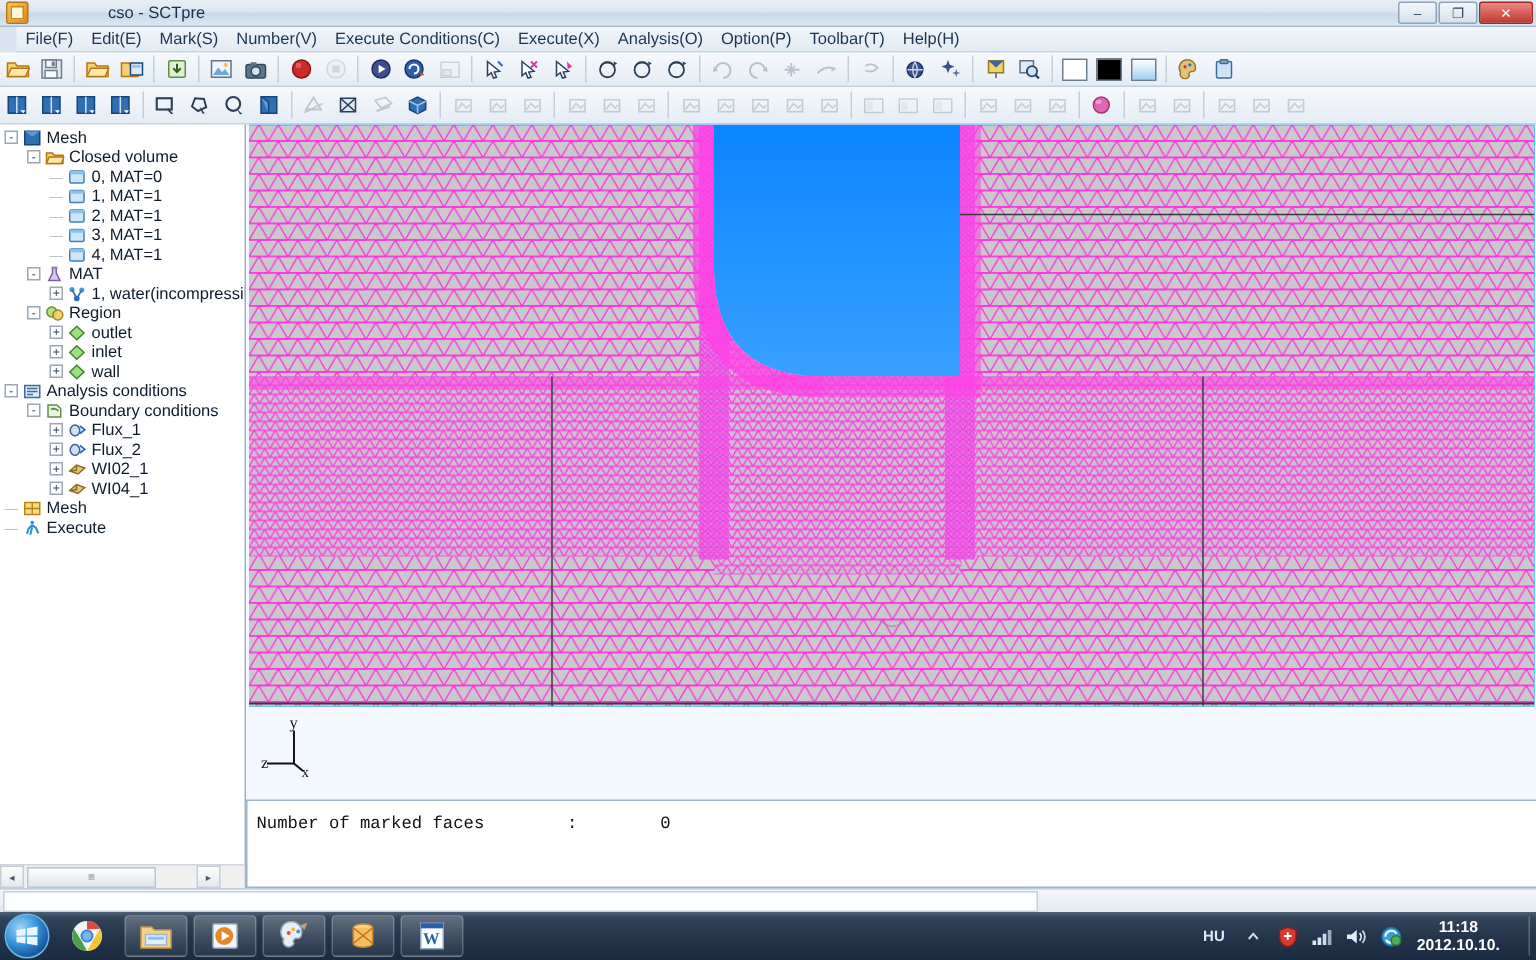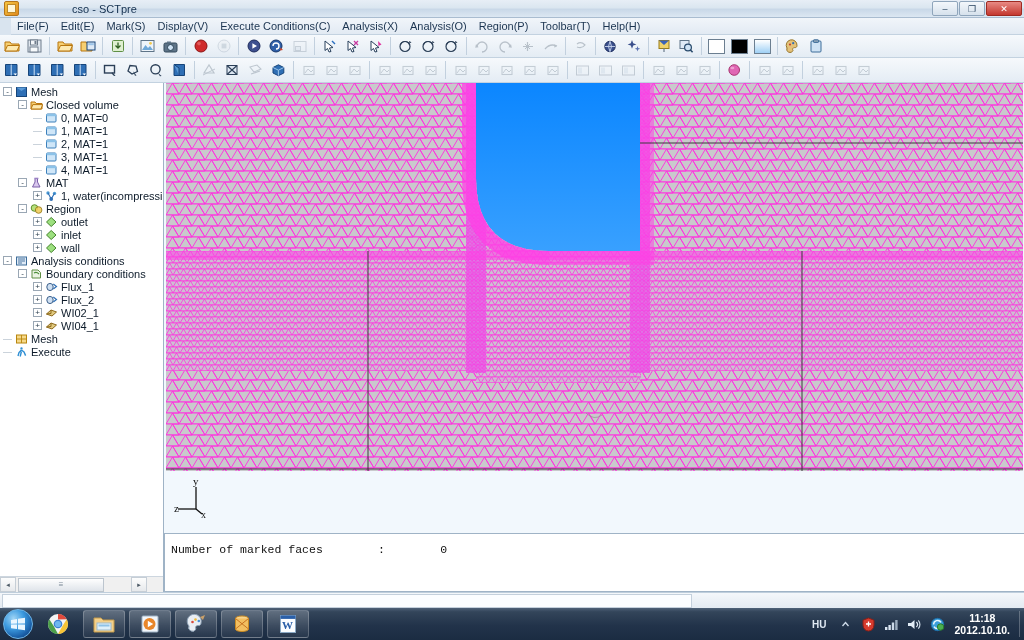--- a/index.html
+++ b/index.html
@@ -184,21 +184,21 @@
   .tk-plain{border-color:transparent;background:transparent;}
   .tray{
     position:absolute;right:0;top:0;height:32px;display:flex;align-items:center;
     padding-right:4px;
     font-weight:bold;
   }
   .tray-lang{color:#dfe8f2;font-size:10px;margin-right:7px;}
   .tray-ic{width:17px;height:17px;margin:0 3px;flex:none;display:flex;align-items:center;justify-content:center;}
   .clock{
     color:#ffffff;font-size:10.5px;line-height:12px;text-align:center;
-    margin-left:6px;margin-right:6px;
+    margin-left:6px;margin-right:16px;
   }
   .tray-divider{width:1px;height:26px;background:rgba(255,255,255,.25);margin-left:3px;}
 </style>
 </head>
 <body>
 
 <div id="app">
 
   <div class="titlebar">
     <div class="title-icon"></div>
@@ -207,25 +207,25 @@
       <div class="win-btn">–</div>
       <div class="win-btn">❐</div>
       <div class="win-btn close">✕</div>
     </div>
   </div>
 
   <div class="menubar" id="menubar">
       <div class="menu-item">File(F)</div>
       <div class="menu-item">Edit(E)</div>
       <div class="menu-item">Mark(S)</div>
-      <div class="menu-item">Display(V)</div>
+      <div class="menu-item">Number(V)</div>
       <div class="menu-item">Execute Conditions(C)</div>
-      <div class="menu-item">Analysis(X)</div>
+      <div class="menu-item">Execute(X)</div>
       <div class="menu-item">Analysis(O)</div>
-      <div class="menu-item">Region(P)</div>
+      <div class="menu-item">Option(P)</div>
       <div class="menu-item">Toolbar(T)</div>
       <div class="menu-item">Help(H)</div>
     </div>
 
   <div class="toolbar tb1" id="tb1">
       <div class="tbtn">
         <svg width="16" height="14" viewBox="0 0 16 14">
           <path d="M1 3 L6 3 L7.5 5 L15 5 L15 12 L1 12 Z" fill="#f6cf72" stroke="#b8760f"></path>
           <path d="M1 12 L3.5 6.5 L15.5 6.5 L13 12 Z" fill="#fde9b0" stroke="#b8760f"></path>
         </svg>

